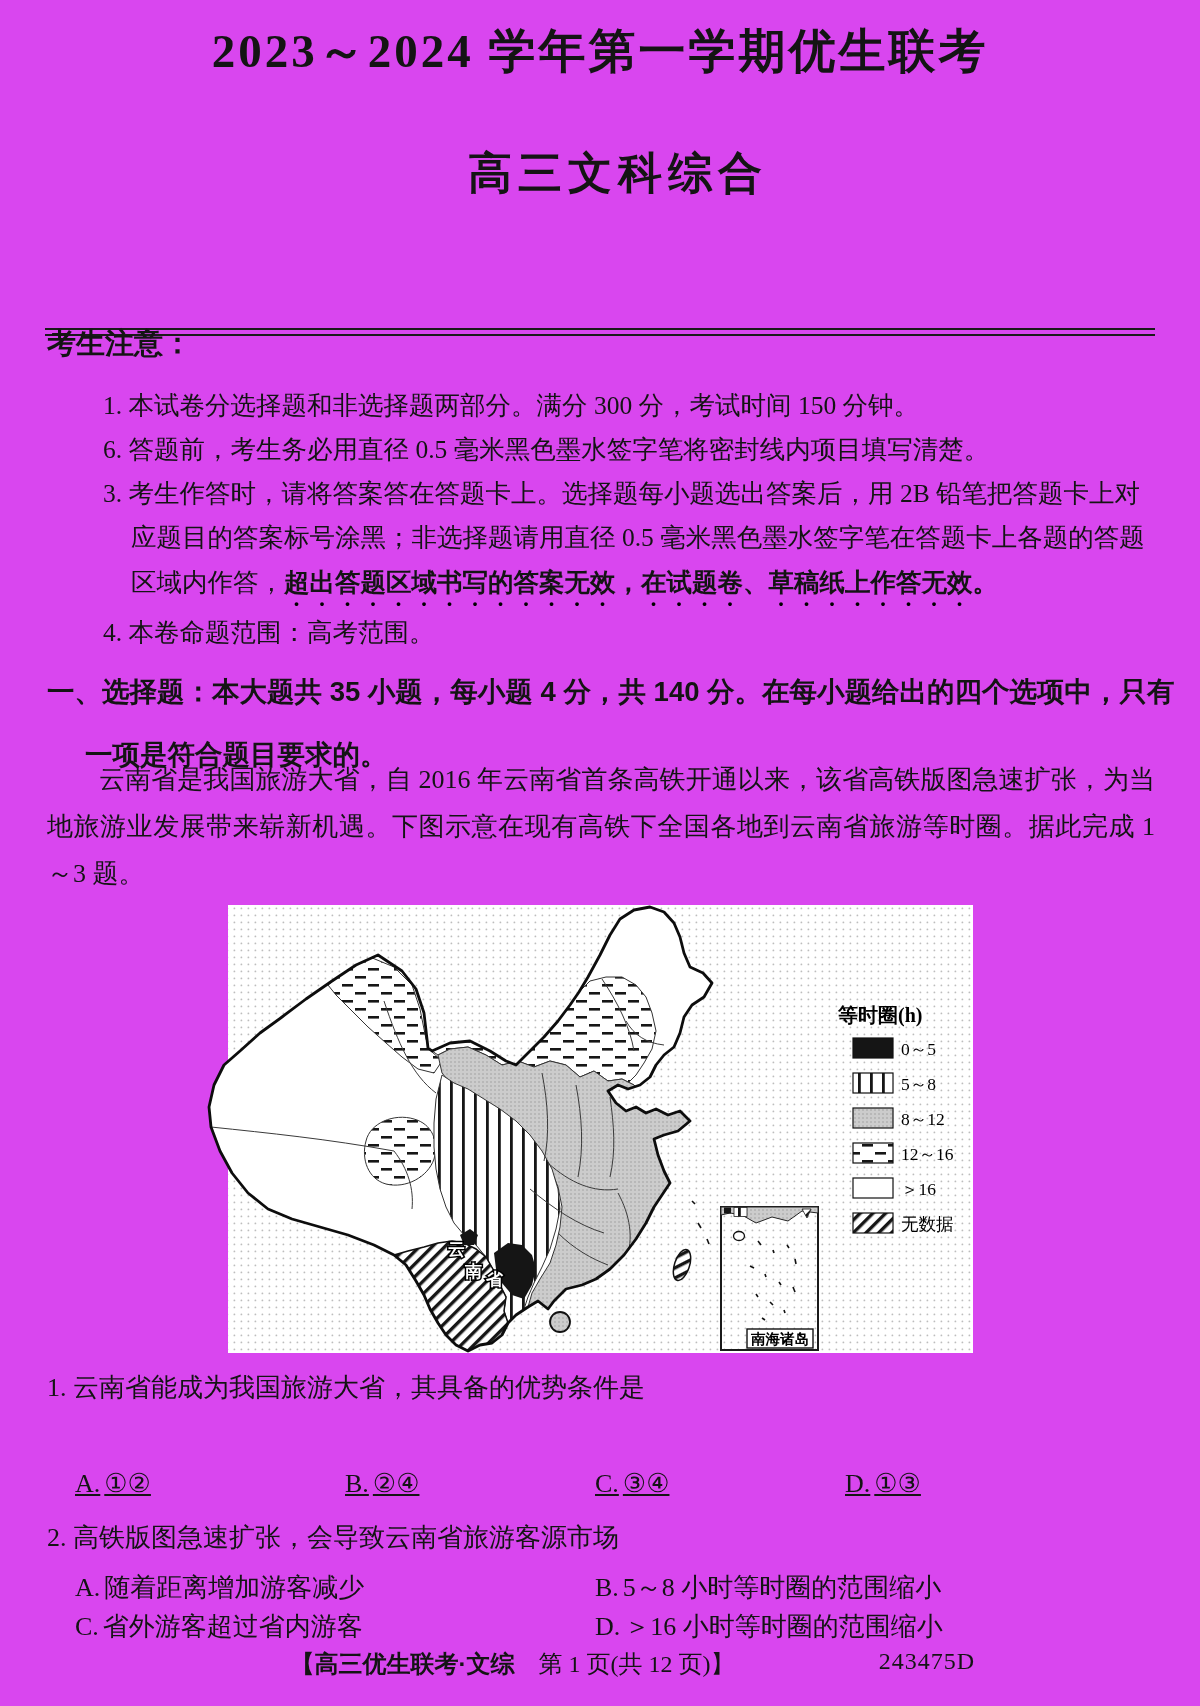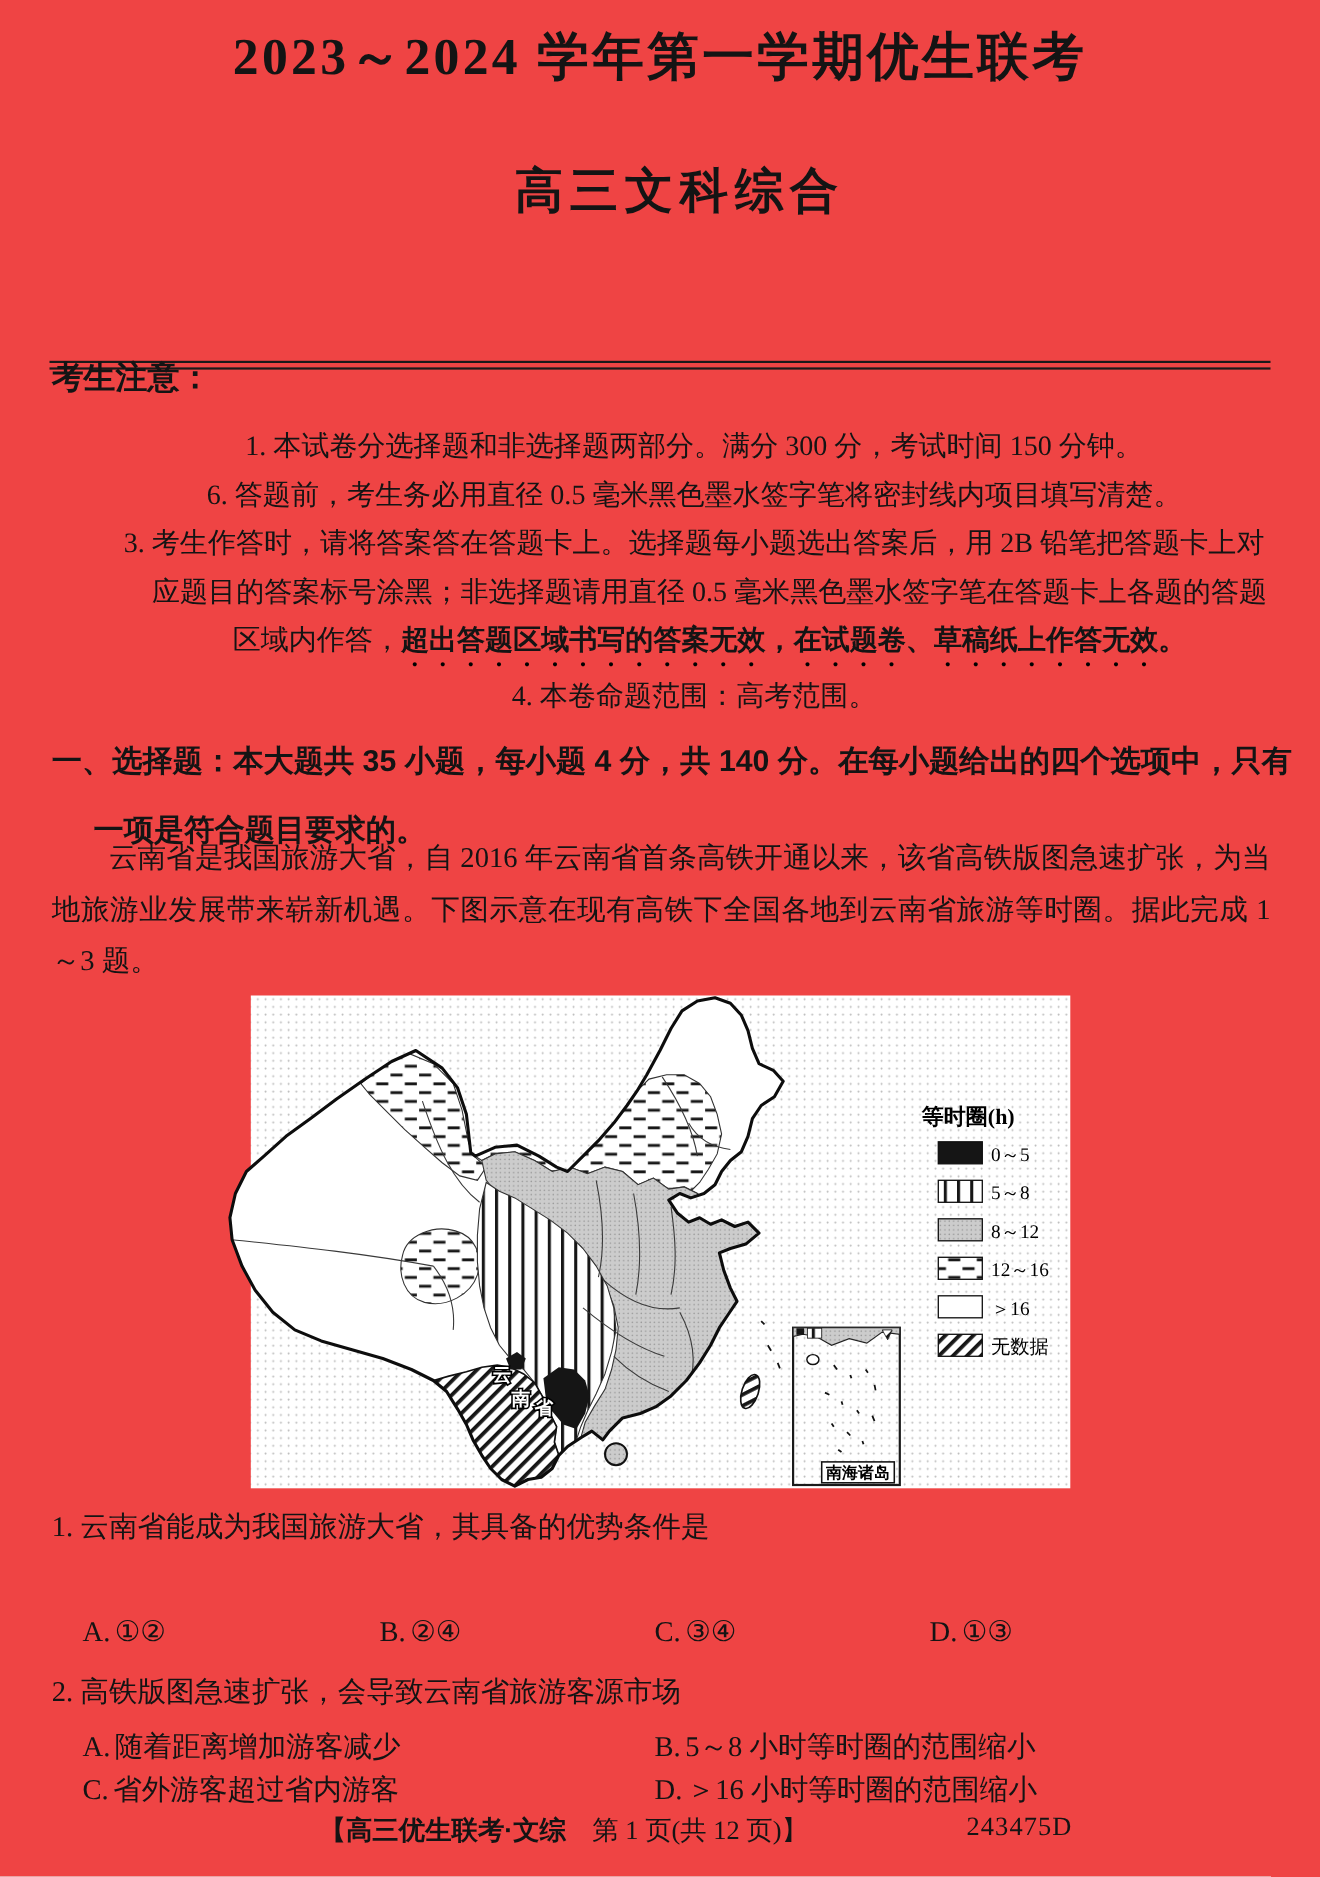--- a/index.html
+++ b/index.html
@@ -1,29 +1,29 @@
 <!DOCTYPE html>
 <html><head>
 <meta charset="utf-8">
 <style>
   html,body{margin:0;padding:0;background:#e8e8e8;}
-  .page{position:relative;width:1200px;height:1706px;background:#ef4444;margin:0 auto;
+  .page{position:relative;width:1200px;height:1706px;background:#d946ef;margin:0 auto;
         font-family:"Liberation Serif",serif;color:#141414;overflow:hidden;}
   .hei{font-family:"Liberation Sans",sans-serif;}
   .abs{position:absolute;}
 
   .title{top:20px;left:0;width:1200px;text-align:center;font-size:47px;font-weight:700;
          letter-spacing:3px;font-family:"Liberation Serif",serif;}
   .subtitle{top:144px;left:0;width:1200px;text-align:center;font-size:44px;font-weight:900;
             letter-spacing:6px;padding-left:18px;}
   .rule{top:328px;left:45px;width:1110px;height:4px;border-top:2px solid #1a1a1a;
         border-bottom:2px solid #1a1a1a;}
   .notice-head{top:324px;left:47px;font-size:29px;font-weight:900;}
   .notice-list{top:384px;left:103px;width:1056px;font-size:25.5px;line-height:44px;}
-  .notice-item{padding-left:28px;text-indent:-28px;text-align:center;}
+  .notice-item{padding-left:28px;text-indent:-28px;}
   .emph{font-family:"Liberation Sans",sans-serif;font-weight:700;
         -webkit-text-emphasis:filled dot #000;-webkit-text-emphasis-position:under right;
         text-emphasis:filled dot #000;text-emphasis-position:under right;}
   .section-head{top:660px;left:47px;width:1112px;font-size:27.5px;font-weight:800;
                 line-height:63px;padding-left:38px;text-indent:-38px;}
   .intro{top:756px;left:47px;width:1108px;font-size:26px;line-height:47px;text-indent:2em;
          text-align:justify;}
   .map-wrap{top:893px;left:198px;width:782px;height:466px;}
   .q-stem{left:47px;font-size:26px;}
   .q-sub{left:75px;font-size:26px;}
@@ -205,21 +205,21 @@
         <line x1="586" y1="417" x2="587" y2="420"></line>
             <line x1="564" y1="425" x2="567" y2="427"></line>
       </g>
       <rect x="549" y="436" width="66" height="19" fill="#ffffff" stroke="#111" stroke-width="1.4"></rect>
       <text x="582" y="451" font-size="14.5" font-weight="700" text-anchor="middle">南海诸岛</text>
     </g>
   </svg>
   </div>
 
   <div class="abs q-stem" style="top:1370px;">1. 云南省能成为我国旅游大省，其具备的优势条件是</div>
-  <div class="abs q-row" style="top:1468px;">
+  <div class="abs q-row" style="top:1468px;text-decoration:underline;">
     <span class="choice c1"><span class="lab">A.</span><span>①②</span></span>
     <span class="choice c2"><span class="lab">B.</span><span>②④</span></span>
     <span class="choice c3"><span class="lab">C.</span><span>③④</span></span>
     <span class="choice"><span class="lab">D.</span><span>①③</span></span>
   </div>
 
   <div class="abs q-stem" style="top:1520px;">2. 高铁版图急速扩张，会导致云南省旅游客源市场</div>
   <div class="abs q2-grid" style="top:1570px;">
     <span class="choice"><span class="lab">A.</span><span>随着距离增加游客减少</span></span>
     <span class="choice"><span class="lab">B.</span><span>5～8 小时等时圈的范围缩小</span></span>

